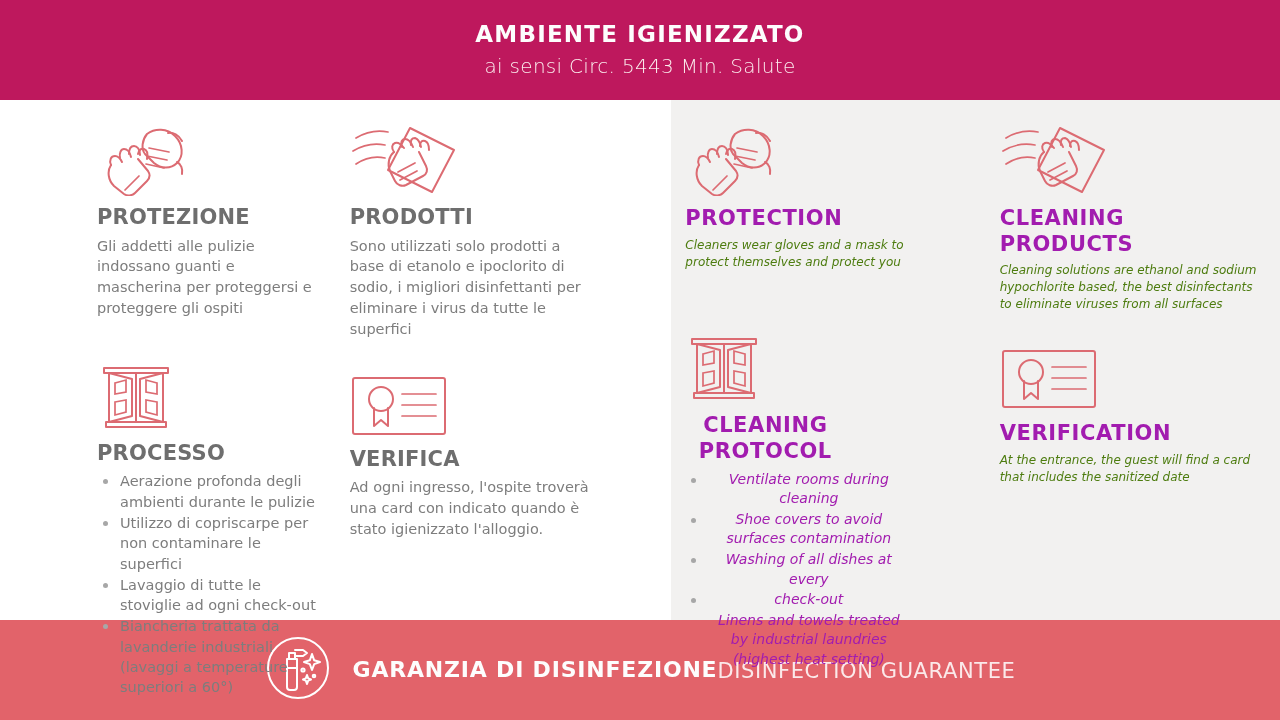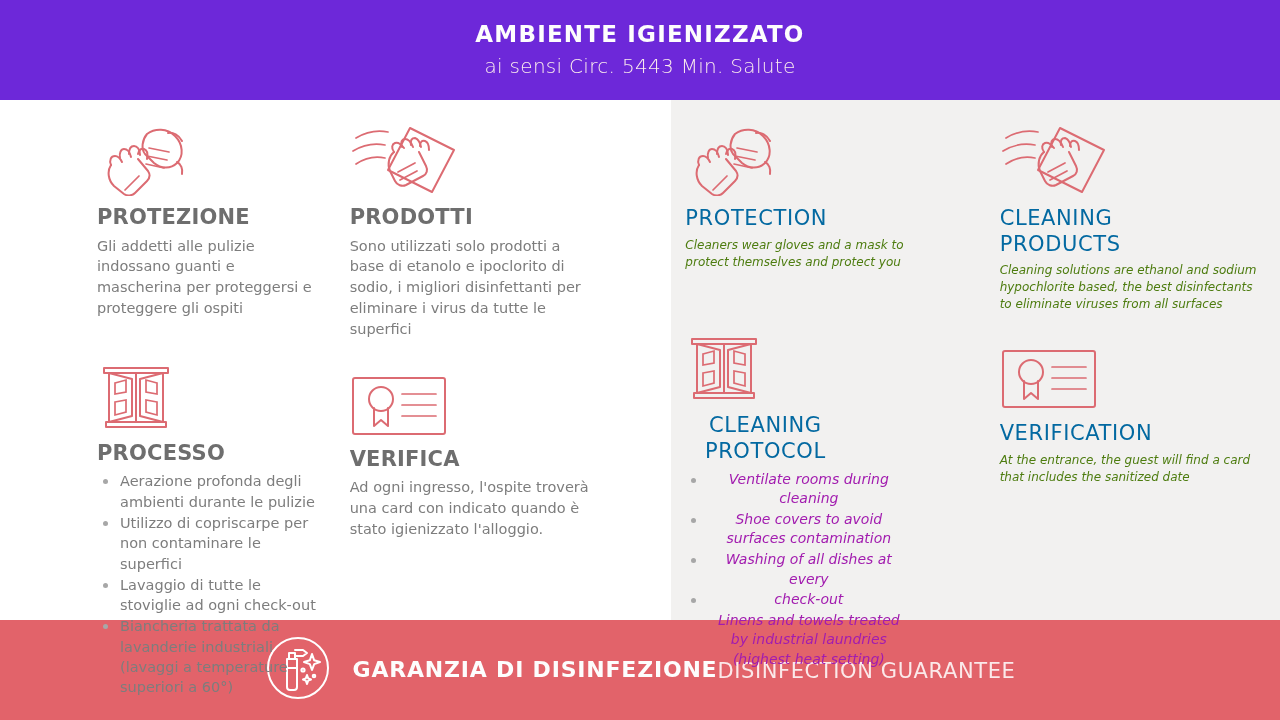--- a/index.html
+++ b/index.html
@@ -11,21 +11,21 @@
   }
   .poster {
     position: relative;
     width: 1280px; height: 720px;
     display: flex; flex-direction: column;
     background: #ffffff;
   }
 
   
   .header {
-    background: #6d28d9;
+    background: #be185d;
     height: 100px;
     display: flex; flex-direction: column;
     align-items: center; justify-content: center;
     color: #ffffff;
     flex: 0 0 100px;
   }
   .header-title {
     font-size: 23px;
     font-weight: bold;
     letter-spacing: 1.2px;
@@ -78,22 +78,22 @@
   h3.h-it {
     font-size: 21px;
     font-weight: bold;
     color: #6e6e6e;
     letter-spacing: 0.2px;
     line-height: 1.12;
     margin-bottom: 6px;
   }
   h3.h-en {
     font-size: 21px;
-    font-weight: normal;
-    color: #0369a1;
+    font-weight: bold;
+    color: #a21caf;
     letter-spacing: 0.6px;
     line-height: 1.22;
     margin-bottom: 5px;
   }
 
   p.body-it {
     font-size: 14.5px;
     color: #7d7d7d;
     line-height: 1.44;
     font-weight: normal;

